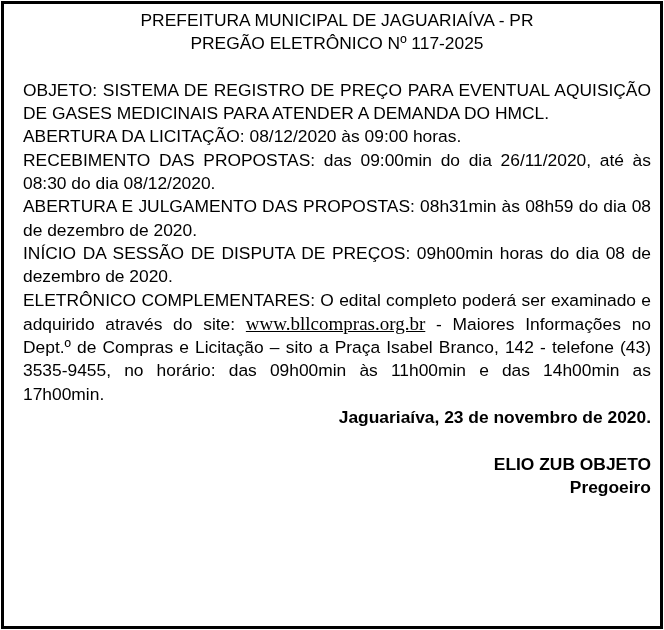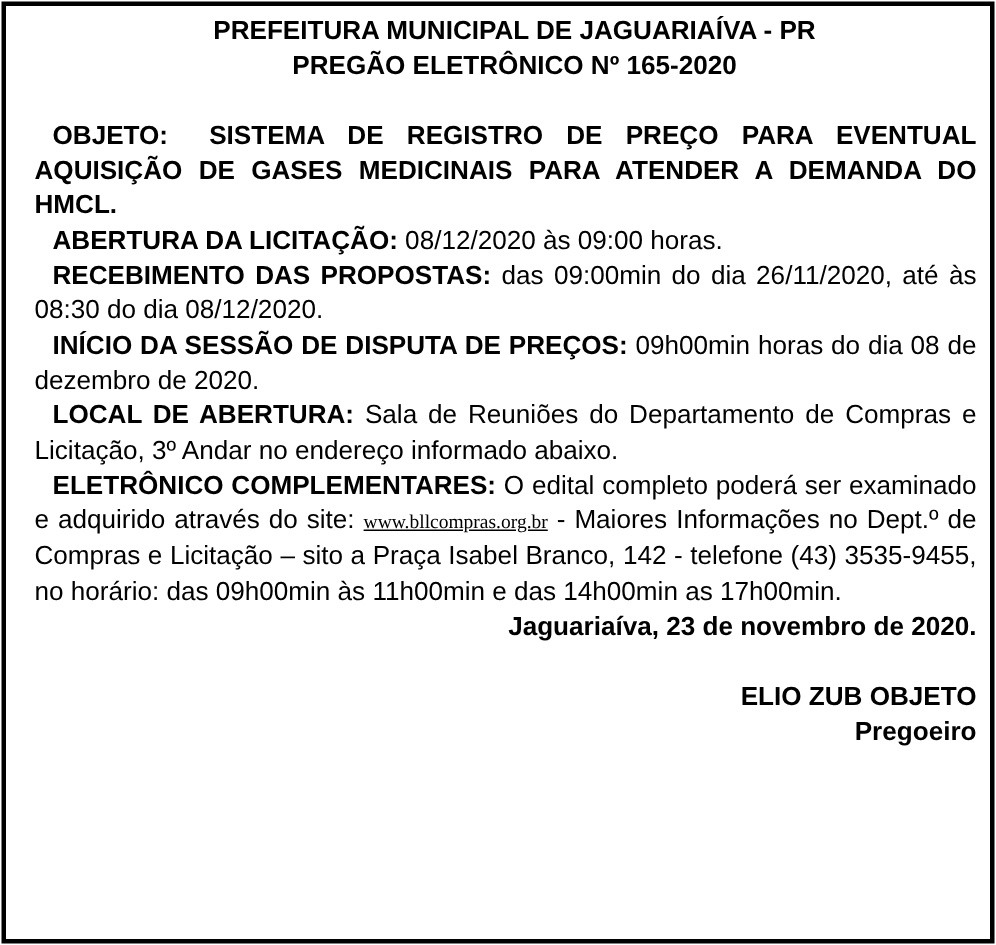--- a/index.html
+++ b/index.html
@@ -21,64 +21,64 @@
     border: 3px solid #000000;
     box-sizing: border-box;
     padding: 5px 9px 0 19px;
     overflow: hidden;
   }
   .hline {
     text-align: center;
     font-size: 17.4px;
     line-height: 23.3px;
   }
-  .bold { font-weight: bold; margin-left: 12px; }
+  .bold { font-weight: normal; }
   .para {
     margin: 0;
     text-align: justify;
     font-size: 17.4px;
     line-height: 23.3px;
   }
   .centerline {
     margin: 0;
     text-align: right;
     font-weight: bold;
     font-size: 17.4px;
     line-height: 23.3px;
   }
   .blank { height: 23.3px; }
   .link {
     font-family: "Liberation Serif", "DejaVu Serif", serif;
-    font-size: 13px;
+    font-size: 19px;
     color: #000000;
     text-decoration: underline;
     cursor: pointer;
   }
 </style>
 </head>
 <body>
 
 <div class="page">
   <div class="sheet">
 
     <div class="hline bold">PREFEITURA MUNICIPAL DE JAGUARIAÍVA - PR</div>
-    <div class="hline bold">PREGÃO ELETRÔNICO Nº 165-2020</div>
+    <div class="hline bold">PREGÃO ELETRÔNICO Nº 117-2025</div>
 
     <div class="blank"></div>
 
     <p class="para"><span class="bold">OBJETO:</span><span class="bold"> SISTEMA DE REGISTRO DE PREÇO PARA EVENTUAL AQUISIÇÃO DE GASES MEDICINAIS PARA ATENDER A DEMANDA DO HMCL.</span></p>
 
     <p class="para"><span class="bold">ABERTURA DA LICITAÇÃO:</span><span> 08/12/2020 às 09:00 horas.</span></p>
 
     <p class="para"><span class="bold">RECEBIMENTO DAS PROPOSTAS:</span><span> das 09:00min do dia 26/11/2020, até às 08:30 do dia 08/12/2020.</span></p>
 
+    <p class="para"><span class="bold">ABERTURA E JULGAMENTO DAS PROPOSTAS:</span><span> 08h31min às 08h59 do dia 08 de dezembro de 2020.</span></p>
 
     <p class="para"><span class="bold">INÍCIO DA SESSÃO DE DISPUTA DE PREÇOS:</span><span> 09h00min horas do dia 08 de dezembro de 2020.</span></p>
 
-    <p class="para"><span class="bold">LOCAL DE ABERTURA:</span><span> Sala de Reuniões do Departamento de Compras e Licitação, 3º Andar no endereço informado abaixo.</span></p>
 
     <p class="para"><span class="bold">ELETRÔNICO COMPLEMENTARES:</span><span> O edital completo poderá ser examinado e adquirido através do site: </span><a class="link">www.bllcompras.org.br</a><span> - Maiores Informações no Dept.º de Compras e Licitação – sito a Praça Isabel Branco, 142 - telefone (43) 3535-9455, no horário: das 09h00min às 11h00min e das 14h00min as 17h00min.</span></p>
 
     <p class="centerline">Jaguariaíva, 23 de novembro de 2020.</p>
 
     <div class="blank"></div>
 
     <p class="centerline">ELIO ZUB OBJETO</p>
     <p class="centerline">Pregoeiro</p>
 

